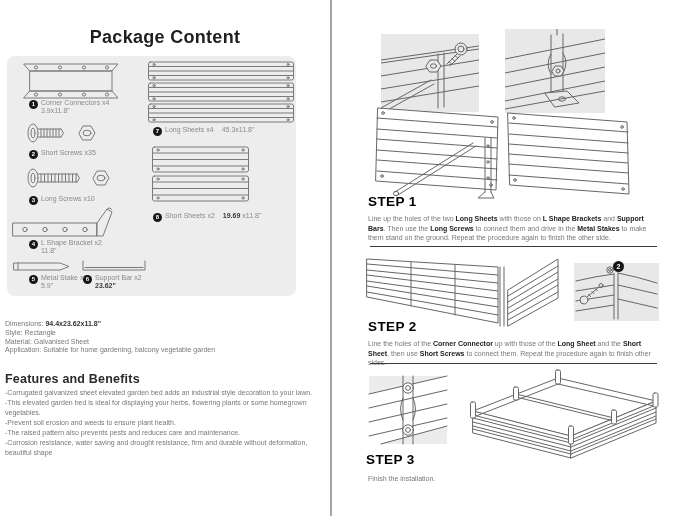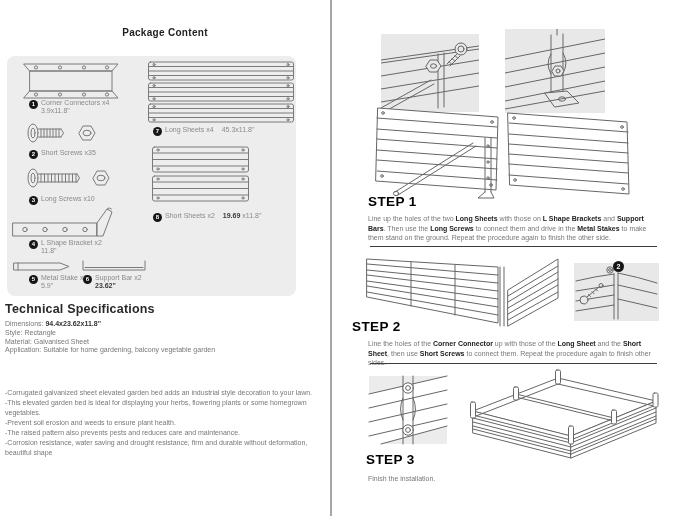--- a/index.html
+++ b/index.html
@@ -2,21 +2,21 @@
 <html><head>
 <meta charset="utf-8">
 <style>
   html,body{margin:0;padding:0;background:#fff;}
   .page{position:relative;width:679px;height:516px;background:#fff;overflow:hidden;
         font-family:"Liberation Sans",sans-serif;color:#444;}
   .vdivider{position:absolute;left:330px;top:0;width:2px;height:516px;background:#a6a6a6;}
 
   
   .pkg-title{position:absolute;left:0;top:27px;width:330px;text-align:center;
-             font-size:10px;font-weight:700;color:#1f1f1f;letter-spacing:.3px;}
+             font-size:18px;font-weight:700;color:#1f1f1f;letter-spacing:.3px;}
   .pkg-box{position:absolute;left:7px;top:56px;width:289px;height:240px;background:#ededed;border-radius:8px;}
   .pkg-svg{position:absolute;}
   svg{display:block;}
   .ln{stroke:#7a7a7a;stroke-width:1;fill:none;stroke-linecap:round;stroke-linejoin:round;}
   .ln-d{stroke:#666;stroke-width:1;fill:none;stroke-linecap:round;stroke-linejoin:round;}
   .pkg-item{position:absolute;display:flex;gap:3px;align-items:flex-start;
             font-size:7px;line-height:1.2;color:#8a8a8a;}
   .badge{flex:0 0 auto;display:inline-flex;width:9px;height:9px;border-radius:50%;background:#161616;
          color:#fff;font-size:6px;font-weight:700;align-items:center;justify-content:center;margin-top:1px;}
   .pkg-dim{display:block;}
@@ -183,28 +183,28 @@
     </div>
     <div class="pkg-item inline" style="left:146px;top:156px">
       <span class="badge">8</span>
       <span class="pkg-text">
           <span>Short Sheets x2</span>
         <span><b class="dimb">19.69</b><span> x11.8"</span></span>
         </span>
     </div>
   </div>
 
-  <div class="sec-head" style="top:302px">Technical Specifications</div>
   <div class="spec-lines">
     <div><span>Dimensions: </span><span class="spec-val strong">94.4x23.62x11.8"</span></div>
     <div><span>Style: </span><span class="spec-val">Rectangle</span></div>
     <div><span>Material: </span><span class="spec-val">Galvanised Sheet</span></div>
     <div><span>Application: </span><span class="spec-val">Suitable for home gardening, balcony vegetable garden</span></div>
   </div>
 
+  <div class="sec-head" style="top:372px">Features and Benefits</div>
   <div class="feat-lines">
     <div>-Corrugated galvanized sheet elevated garden bed adds an industrial style decoration to your lawn.</div>
     <div>-This elevated garden bed is ideal for displaying your herbs, flowering plants or some homegrown vegetables.</div>
     <div>-Prevent soil erosion and weeds to ensure plant health.</div>
     <div>-The raised pattern also prevents pests and reduces care and maintenance.</div>
     <div>-Corrosion resistance, water saving and drought resistance, firm and durable without deformation, beautiful shape</div>
   </div>
 
   <svg class="pkg-svg" style="left:381px;top:34px" width="98" height="78" viewBox="0 0 98 78">
     <rect x="0" y="0" width="98" height="78" fill="#e8e8e8"></rect>
@@ -278,21 +278,21 @@
       <path d="M224,38 L262,32 M224,48 L262,42 M224,58 L262,52 M266,32 L305,41 M266,46 L305,55"></path>
       <circle cx="258" cy="17" r="3.2" fill="#e8e8e8"></circle>
       <circle cx="258" cy="17" r="1.4"></circle>
       <circle cx="232" cy="47" r="4" fill="#e8e8e8"></circle>
       <path d="M235,44 L247,34 M236.5,41.5 l2,2 M240,38.7 l2,2 M243.5,35.9 l2,2"></path>
       <circle cx="249" cy="32.5" r="2"></circle>
     </g>
   </svg>
   <div class="badge2">2</div>
 
-  <div class="step-title" style="left:352px;top:319px">STEP 2</div>
+  <div class="step-title" style="left:368px;top:319px">STEP 2</div>
   <div class="step-para" style="left:368px;top:339px"><span class="seg">Line the holes of the </span><span class="seg-b">Corner Connector</span><span class="seg"> up with those of the </span><span class="seg-b">Long Sheet</span><span class="seg"> and the </span><span class="seg-b">Short Sheet</span><span class="seg">, then use </span><span class="seg-b">Short Screws</span><span class="seg"> to connect them. Repeat the procedure again to finish other sides.</span></div>
   <div class="hr" style="left:370px;top:363px"></div>
 
   <svg class="pkg-svg" style="left:367px;top:374px" width="82" height="72" viewBox="0 0 82 72">
     <g class="ln-d">
       <polygon points="2,20 80,2 2,2" fill="#ececec" stroke="none"></polygon>
       <polygon points="80,52 80,70 14,70" fill="#ececec" stroke="none"></polygon>
       <path d="M2,20 L80,2 M2,34 L80,16 M2,48 L80,30 M2,62 L80,44 M14,70 L80,52"></path>
       <path d="M36,2 V70 M46,2 V70"></path>
       <path d="M36,24 Q31,35 36,46 M46,24 Q51,35 46,46"></path>

